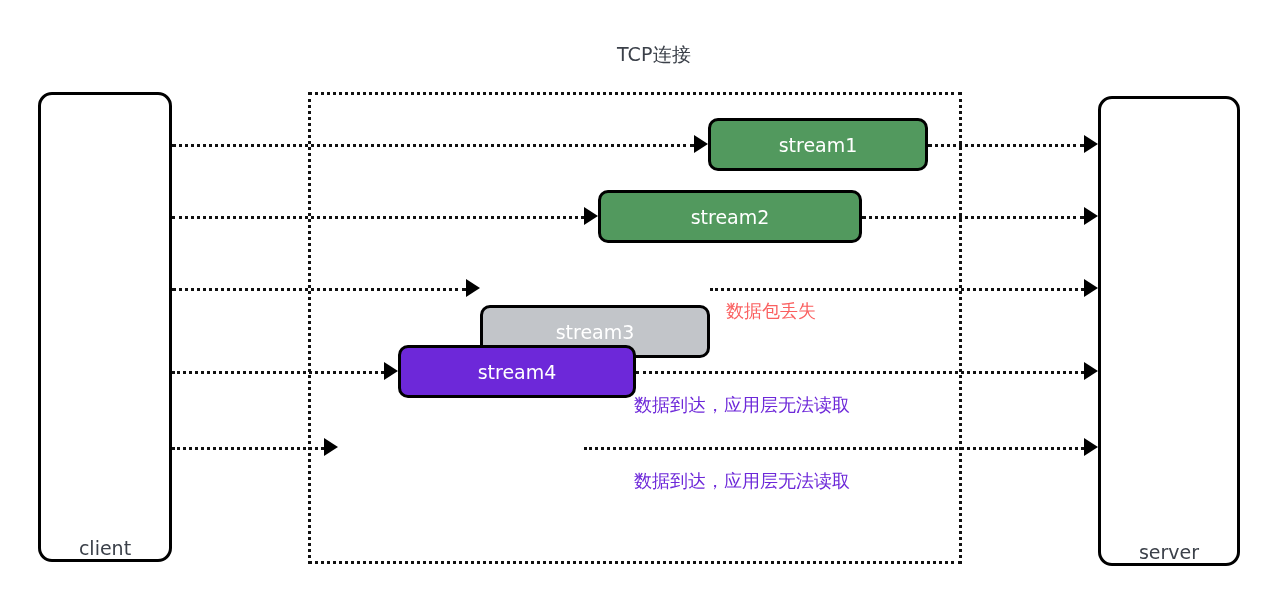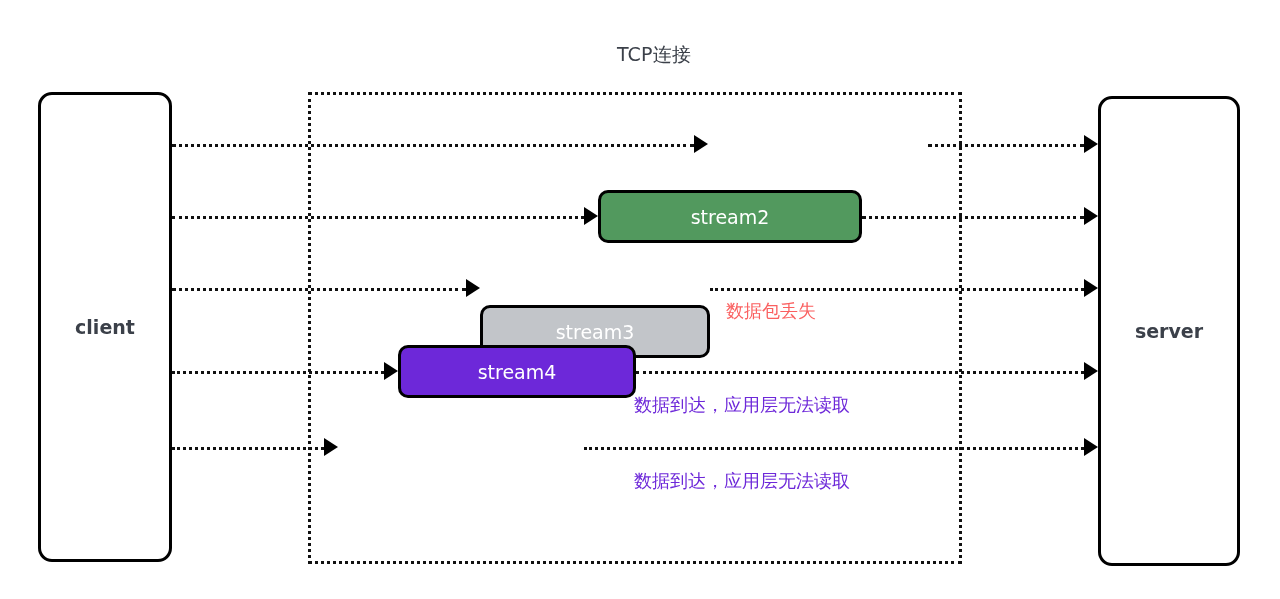--- a/index.html
+++ b/index.html
@@ -29,25 +29,24 @@
     letter-spacing: 0.2px;
     padding-left: 28px;
   }
 
   
   .endpoint {
     border: 3px solid #000000;
     border-radius: 14px;
     background: #ffffff;
     display: flex;
-    align-items: center;
+    align-items: flex-end;
     justify-content: center;
     font-size: 19px;
     color: #3b4049;
-    font-weight: bold;
   }
   #client-box { left: 38px;   top: 92px; width: 134px; height: 470px; }
   #server-box { left: 1098px; top: 96px; width: 142px; height: 470px; }
 
   
   #tcp-region {
     left: 308px; top: 92px;
     width: 654px; height: 472px;
     border: 3px dotted #111111;
     background: transparent;
@@ -109,20 +108,23 @@
     <span>client</span>
   </div>
 
   <div class="abs endpoint" id="server-box">
     <span>server</span>
   </div>
 
   <div class="abs dotline" style="left:172px; top:144px; width:522px;"></div>
   <div class="abs arrow" style="left:694px; top:135px;"></div>
 
+  <div class="abs stream green" id="stream1-box">
+    <span>stream1</span>
+  </div>
 
   <div class="abs dotline" style="left:928px; top:144px; width:156px;"></div>
   <div class="abs arrow" style="left:1084px; top:135px;"></div>
 
   <div class="abs dotline" style="left:172px; top:216px; width:412px;"></div>
   <div class="abs arrow" style="left:584px; top:207px;"></div>
 
   <div class="abs stream green" id="stream2-box">
     <span>stream2</span>
   </div>

